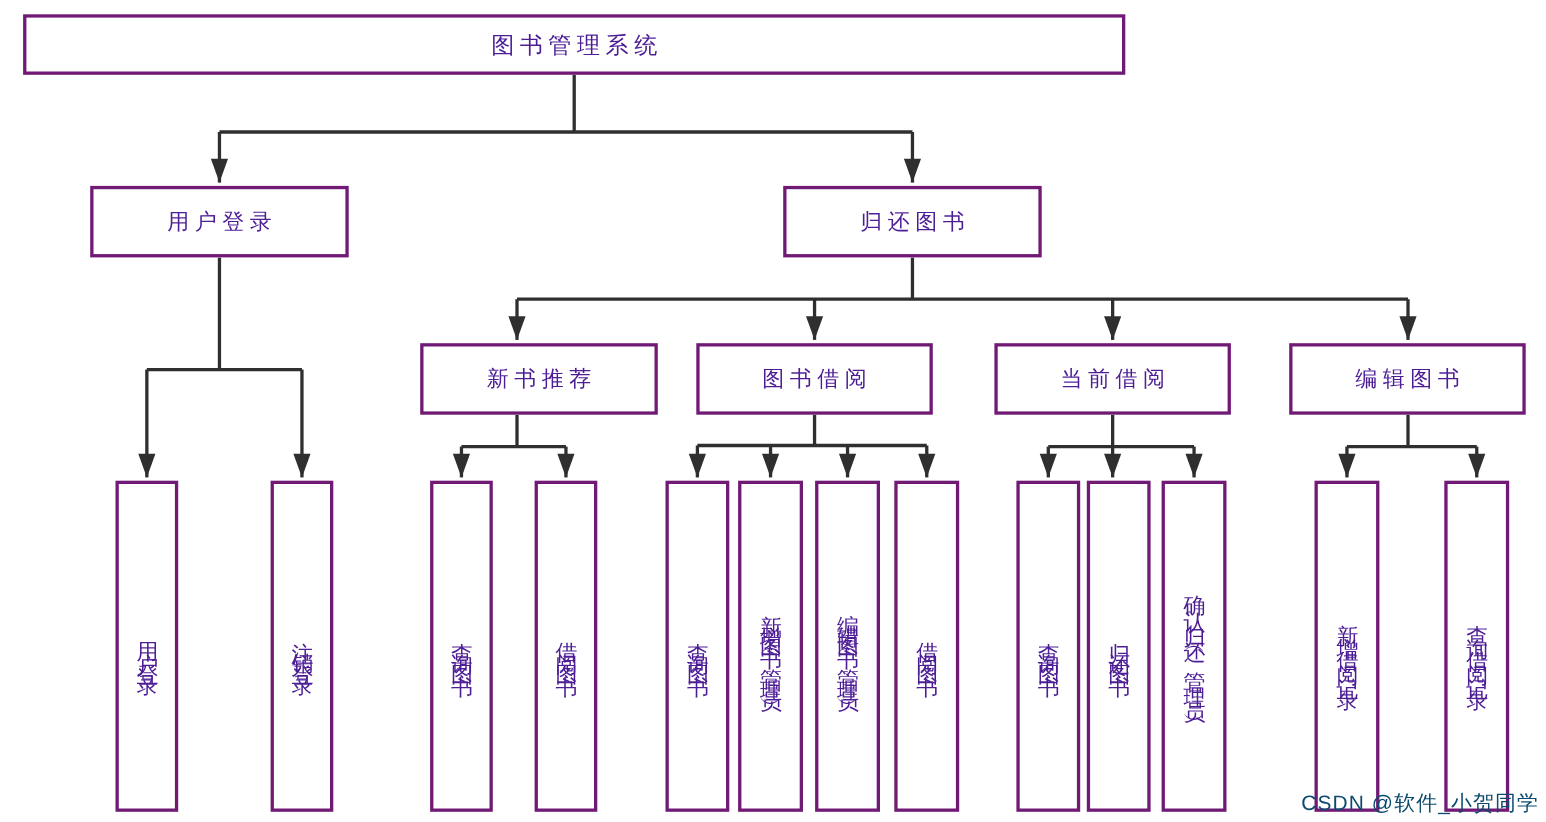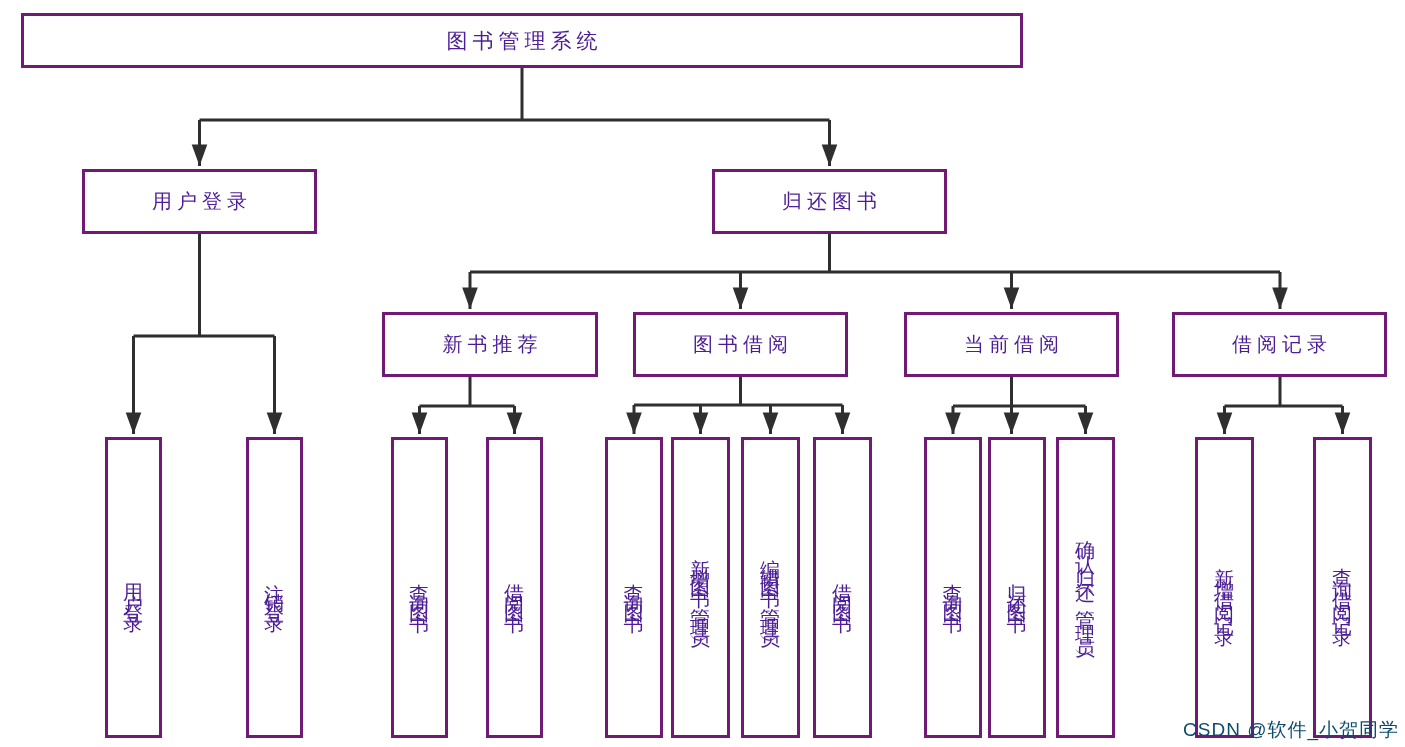--- a/index.html
+++ b/index.html
@@ -117,21 +117,21 @@
   <div class="node" style="left:382px;top:312px;width:216px;height:65px;">
     <span class="hlabel">新书推荐</span>
   </div>
   <div class="node" style="left:904px;top:312px;width:215px;height:65px;">
     <span class="hlabel">当前借阅</span>
   </div>
   <div class="node" style="left:633px;top:312px;width:215px;height:65px;">
     <span class="hlabel">图书借阅</span>
   </div>
   <div class="node" style="left:1172px;top:312px;width:215px;height:65px;">
-    <span class="hlabel">借阅记录</span>
+    <span class="hlabel">编辑图书</span>
   </div>
 
   <div class="node vnode" style="left:105px;top:437px;width:57px;height:301px;">
     <span class="vlabel sp-a">用户登录</span>
   </div>
   <div class="node vnode" style="left:246px;top:437px;width:57px;height:301px;">
     <span class="vlabel sp-a">注销登录</span>
   </div>
 
   <div class="node vnode" style="left:391px;top:437px;width:57px;height:301px;">

